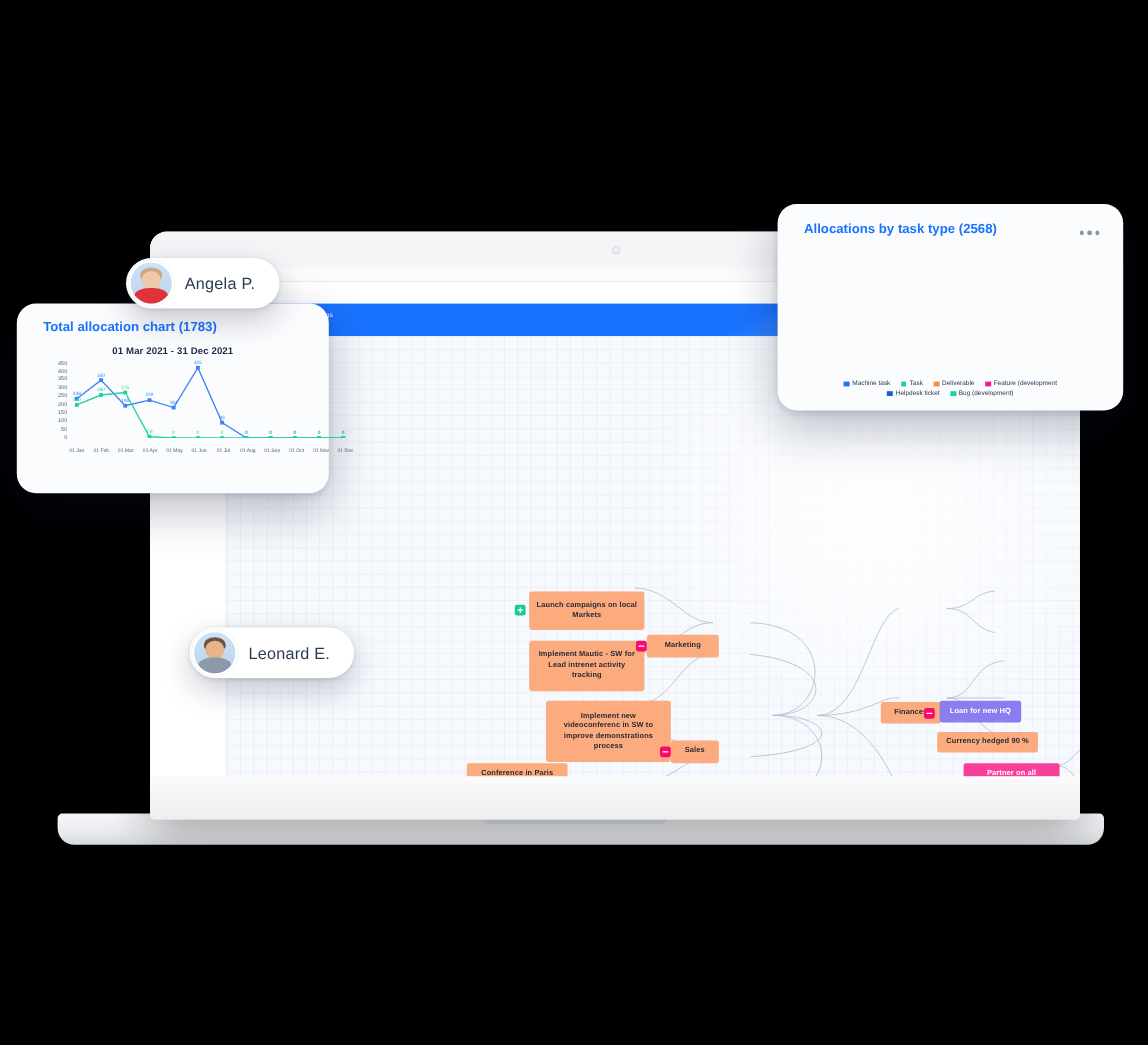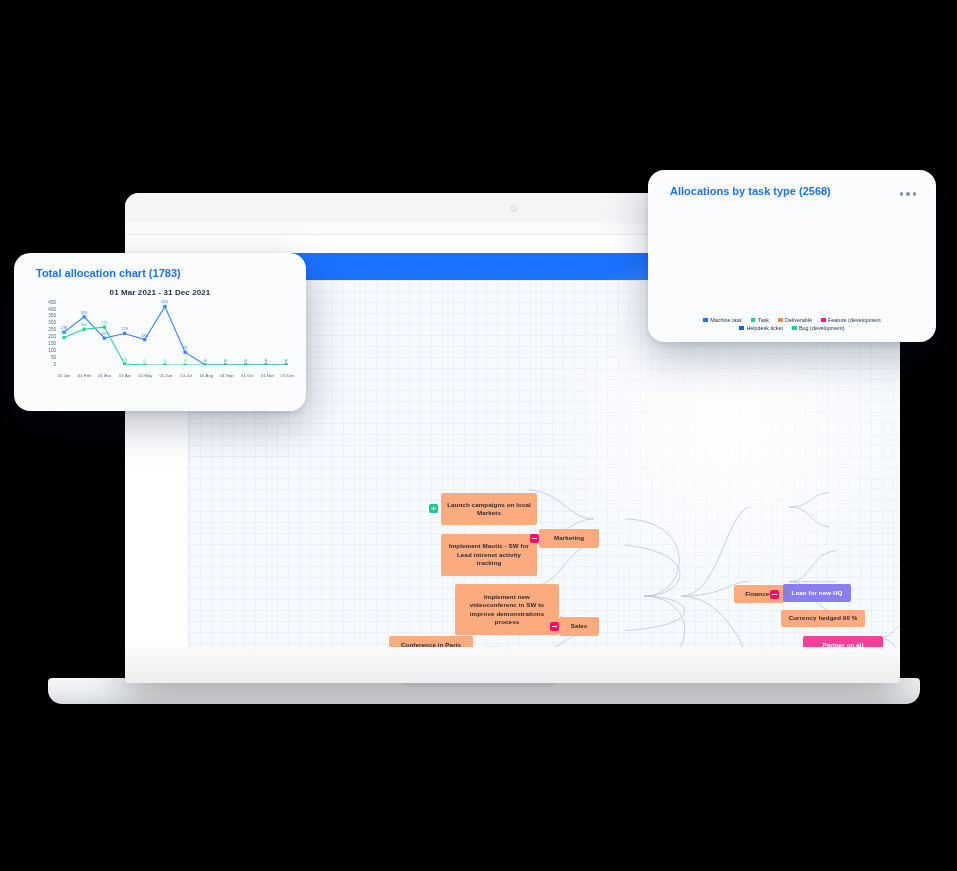--- a/index.html
+++ b/index.html
@@ -101,21 +101,21 @@
   .expand::after  { content:""; position:absolute; width:1.4px; height:5px; background:#fff; border-radius:1px;}
 
   
   .card {
     position: absolute; background: #fbfcfe; border-radius: 16px;
     box-shadow: 0 14px 40px rgba(10,20,50,.28), 0 2px 6px rgba(10,20,50,.12);
   }
   .card-title { color:#1a73ff; font-weight:bold; }
 
   
-  #chart-card { left: 14px; top: 253px; width: 292px; height: 158px; }
+  #chart-card { left: 14px; top: 253px; width: 260px; height: 158px; }
   #chart-card .card-title { font-size: 11px; margin: 14px 0 0 22px; }
   .chart-range { font-size: 8px; font-weight: bold; color:#1c2b4a; text-align:center;
     margin-top: 9px; letter-spacing:.1px;}
   .plot { position: relative; margin: 6px 0 0 24px; width: 256px; height: 78px; }
   .ylabels { position:absolute; left:0; top:0; width:18px; height:62px; }
   .ylabels span { position:absolute; right:0; font-size:4.6px; color:#53607a; line-height:4.6px; }
   .xlabels { position:absolute; left:22px; right:0; bottom:0; height:8px; }
   .xlabels span { position:absolute; font-size:4.2px; color:#53607a; transform: translateX(-50%); white-space:nowrap;}
   .plotarea { position:absolute; left:22px; top:0; right:2px; height:62px; }
 
@@ -405,16 +405,36 @@
             <span>Helpdesk ticket</span>
           </div>
           <div class="legend-item">
             <i style="background: rgb(24, 211, 154);"></i>
             <span>Bug (development)</span>
           </div>
         </div>
       </div>
   </div>
 
-
+  <div class="chip" style="left:105px; top:215px;">
+    <div class="av">
+      <div class="face" style="background:linear-gradient(#cfe2f5,#b9d4ee)">
+        <div class="hair" style="background:#caa98a"></div>
+        <div class="head" style="background:#f0c9a8"></div>
+        <div class="body" style="background:#e0323a"></div>
+      </div>
+    </div>
+    <div class="nm">Angela P.</div>
+  </div>
+
+  <div class="chip" style="left:158px; top:523px;">
+    <div class="av">
+      <div class="face" style="background:linear-gradient(#cfe2f5,#b9d4ee)">
+        <div class="hair" style="background:#6b5344"></div>
+        <div class="head" style="background:#e8b48d"></div>
+        <div class="body" style="background:#8b99ab"></div>
+      </div>
+    </div>
+    <div class="nm">Leonard E.</div>
+  </div>
 
 
 </div>
 
 </body></html>

